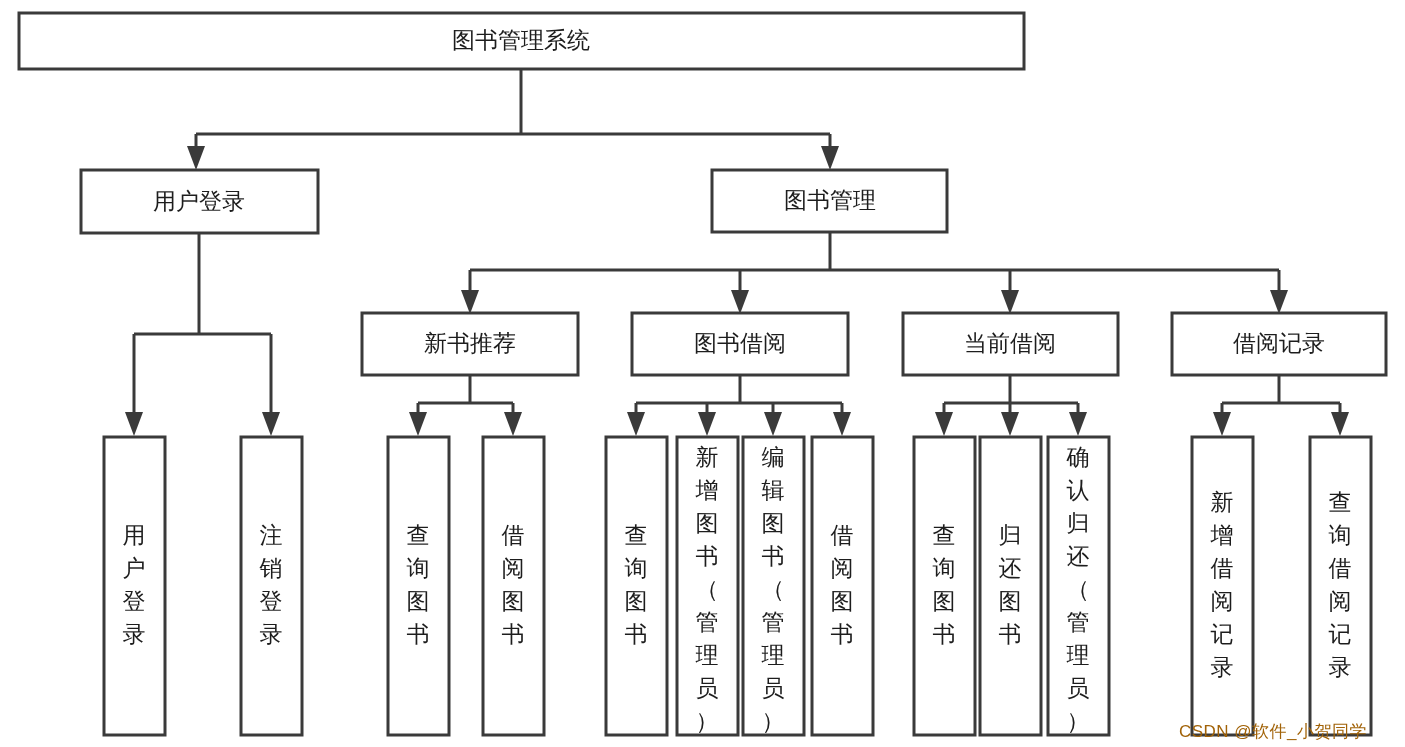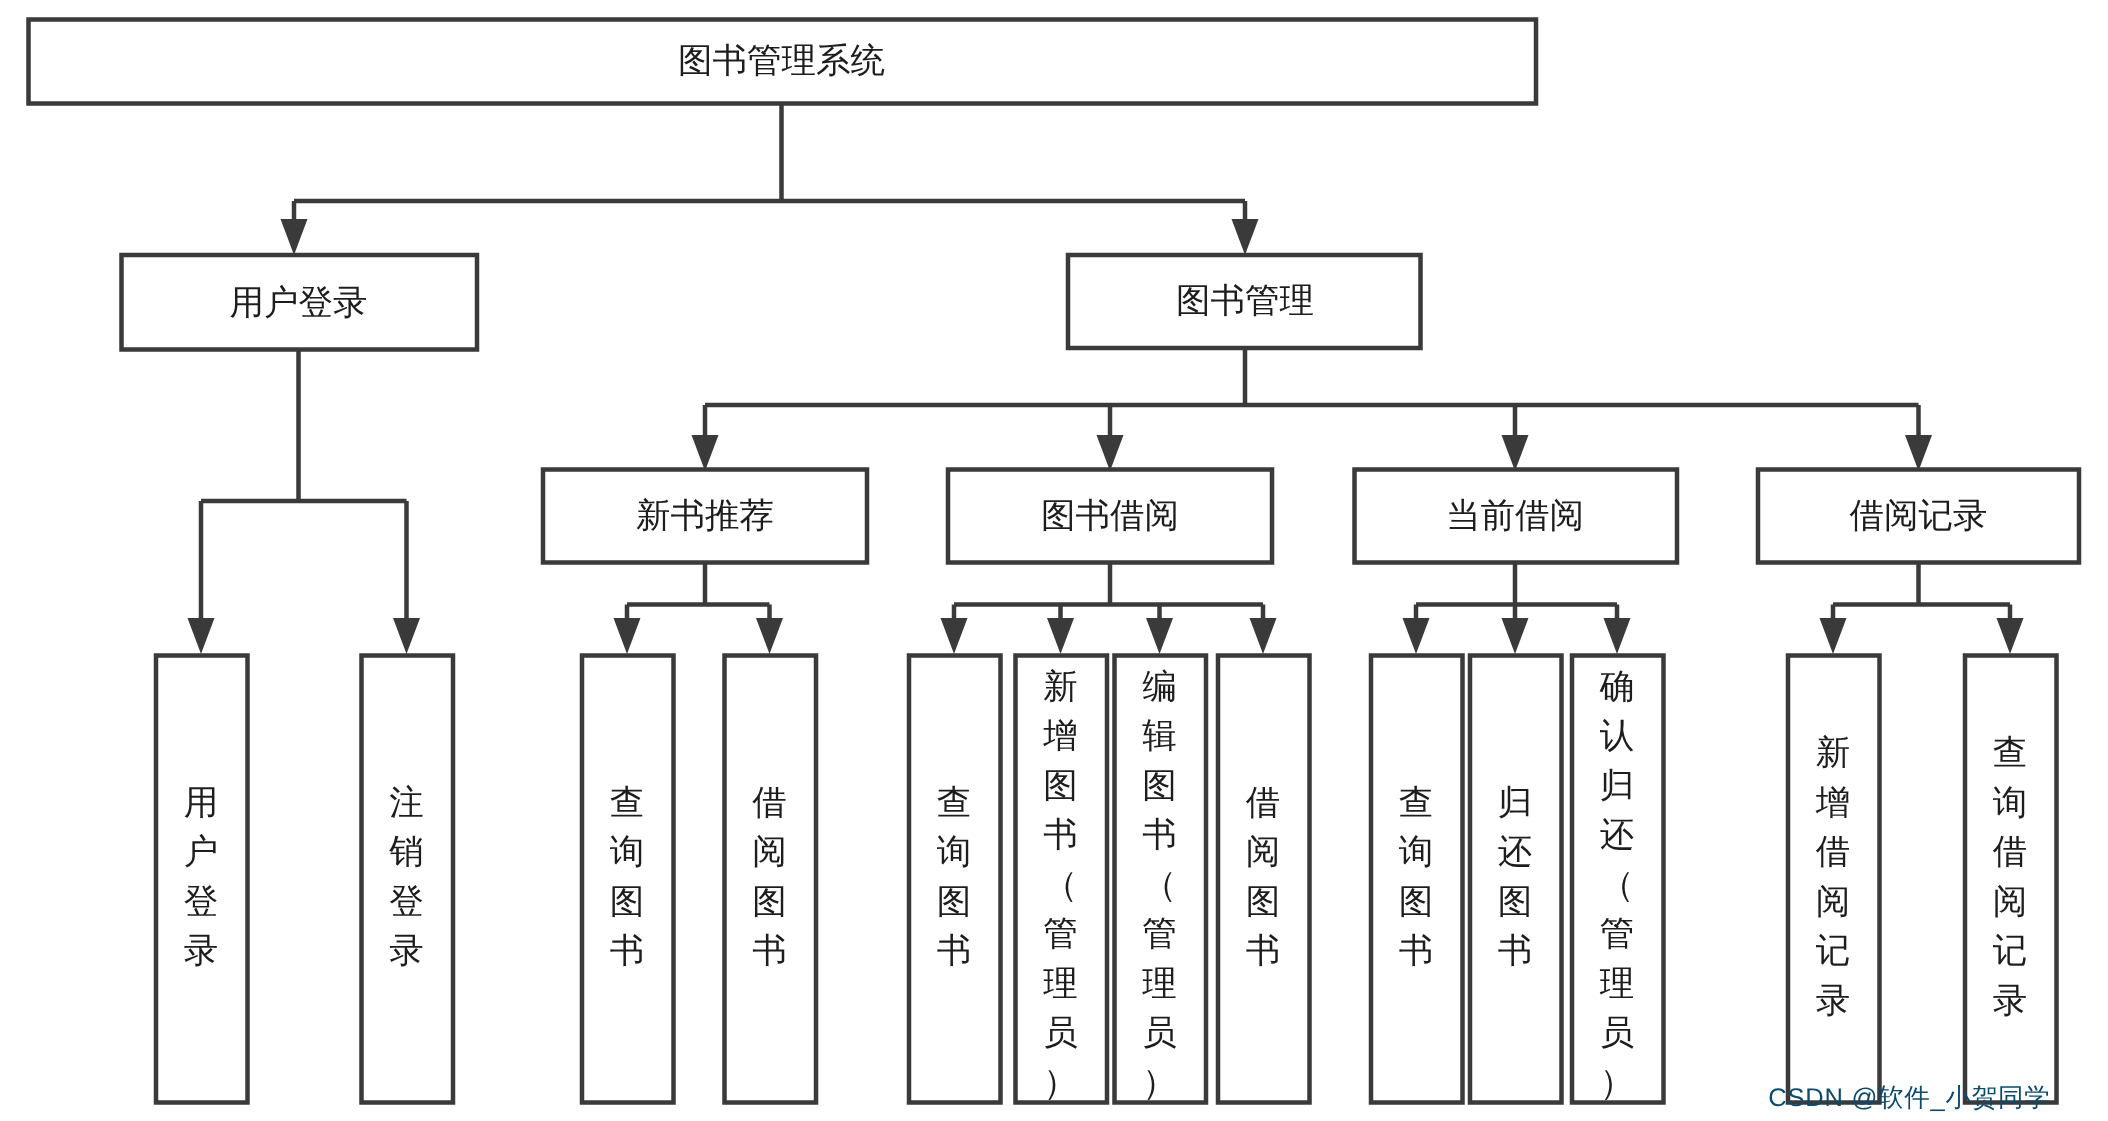--- a/index.html
+++ b/index.html
@@ -20,21 +20,21 @@
     dominant-baseline:middle;text-anchor:middle;
   }
   .node-label-v{
     font-family:"Liberation Sans","DejaVu Sans",sans-serif;
     fill:#1d1d1d;font-size:23px;
     dominant-baseline:middle;text-anchor:middle;
   }
   .watermark{
     position:absolute;right:6px;bottom:4px;
     font-family:"Liberation Sans","DejaVu Sans",sans-serif;
-    font-size:17px;color:#0c4a6e;letter-spacing:.5px;
+    font-size:17px;color:#a16207;letter-spacing:.5px;
     white-space:nowrap;user-select:none;
   }
 </style>
 </head>
 <body>
 
 <div id="diagram-root">
   <svg class="diagram" viewBox="0 0 1405 747" xmlns="http://www.w3.org/2000/svg">
 
     <defs>

